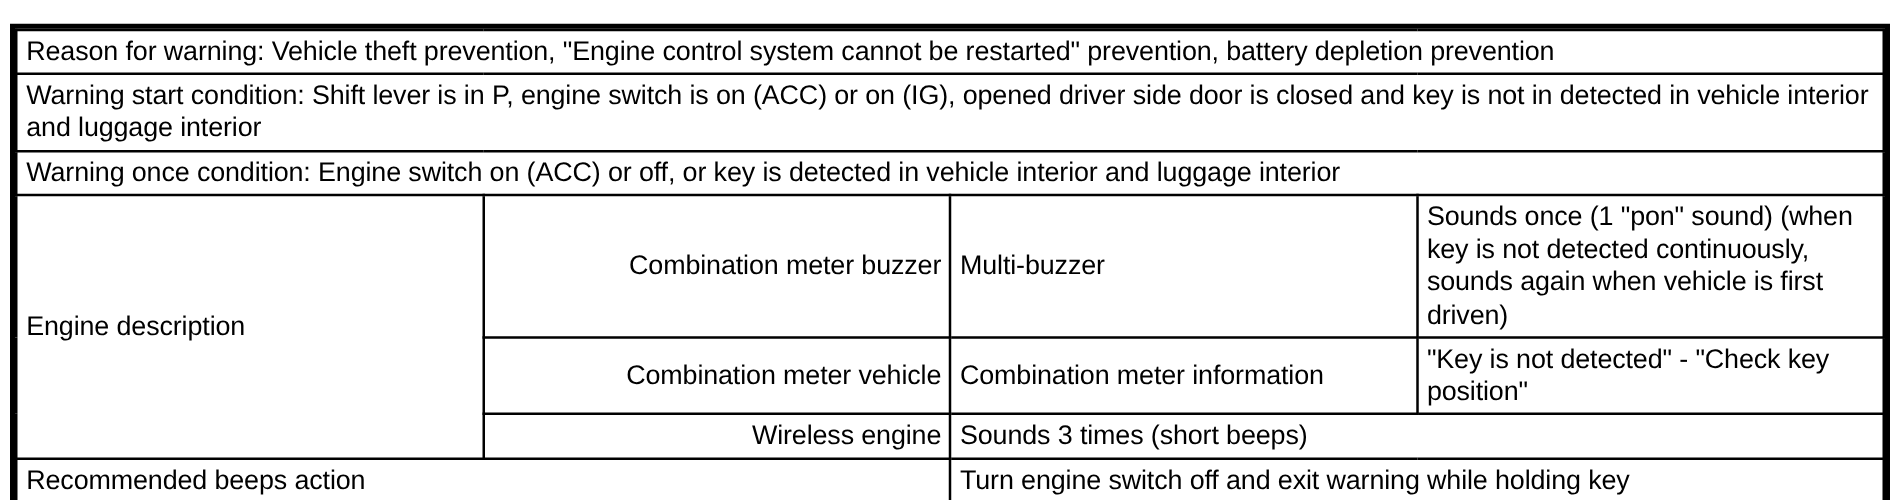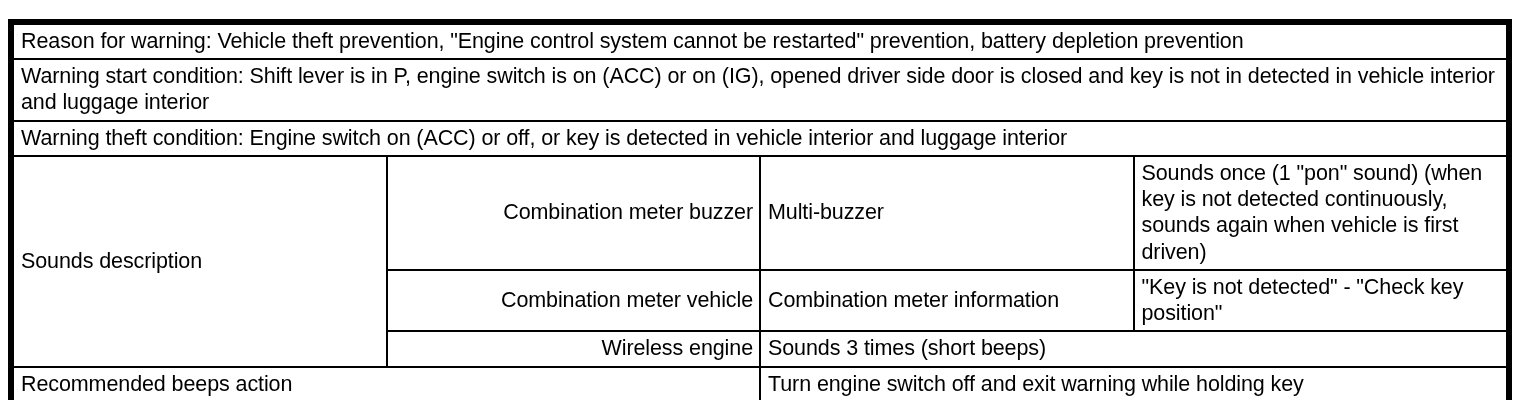--- a/index.html
+++ b/index.html
@@ -74,26 +74,26 @@
             <span class="cell-text">Reason for warning: Vehicle theft prevention, "Engine control system cannot be restarted" prevention, battery depletion prevention</span>
           </td>
         </tr>
         <tr>
           <td class="no-left no-right topcell" colspan="4">
             <span class="cell-text">Warning start condition: Shift lever is in P, engine switch is on (ACC) or on (IG), opened driver side door is closed and key is not in detected in vehicle interior and luggage interior</span>
           </td>
         </tr>
         <tr>
           <td class="no-left no-right" colspan="4">
-            <span class="cell-text">Warning theft condition: Engine switch on (ACC) or off, or key is detected in vehicle interior and luggage interior</span>
+            <span class="cell-text">Warning once condition: Engine switch on (ACC) or off, or key is detected in vehicle interior and luggage interior</span>
           </td>
         </tr>
         <tr>
           <td class="col-a no-left" rowspan="3">
-            <span class="cell-text">Sounds description</span>
+            <span class="cell-text">Engine description</span>
           </td>
           <td class="col-b">
             <span class="cell-text">Combination meter buzzer</span>
           </td>
           <td class="col-c">
             <span class="cell-text">Multi-buzzer</span>
           </td>
           <td class="no-right">
             <span class="cell-text">Sounds once (1 "pon" sound) (when key is not detected continuously, sounds again when vehicle is first driven)</span>
           </td>

